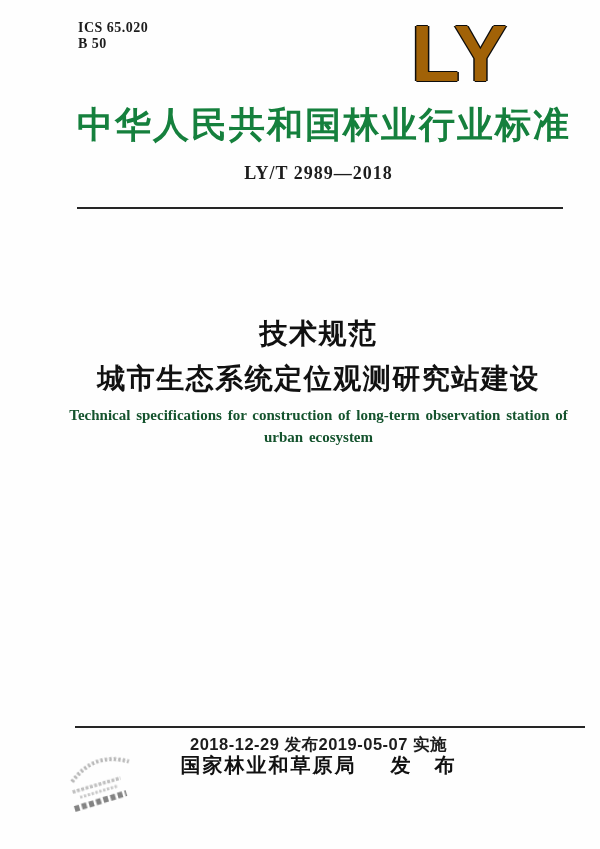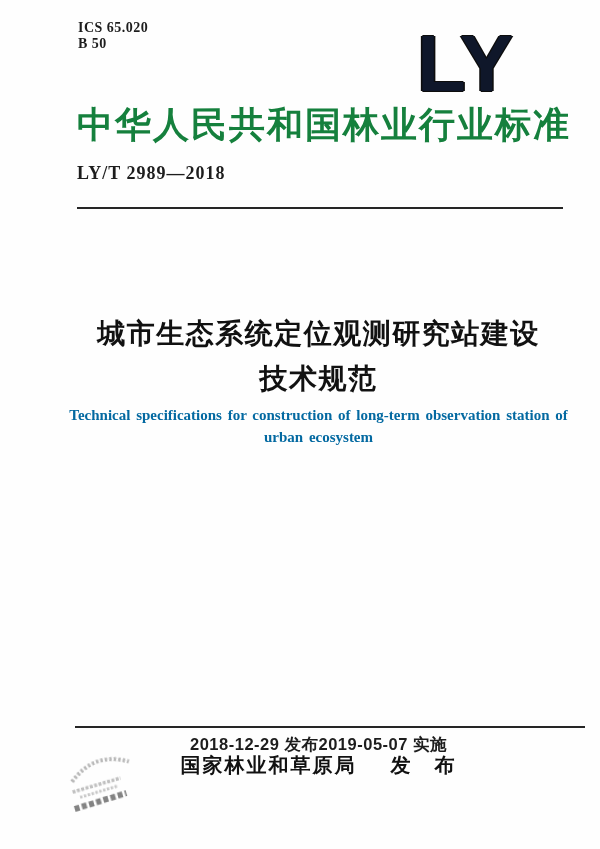--- a/index.html
+++ b/index.html
@@ -12,52 +12,51 @@
     font-family:"Liberation Sans","DejaVu Sans",sans-serif;
     overflow:hidden;
   }
   .ics{
     position:absolute;left:78px;top:20px;
     font-family:"Liberation Serif","DejaVu Serif",serif;
     font-weight:bold;font-size:14px;line-height:16px;
     letter-spacing:.5px;
   }
   .logo{
-    position:absolute;top:16px;right:86px;
+    position:absolute;top:16px;right:92px;
     font-size:80px;line-height:76px;font-weight:bold;
-    letter-spacing:1px;color:#0f172a;
+    letter-spacing:1px;color:#a16207;
     text-shadow:1.5px 0 0 #0d0d0d,-1.5px 0 0 #0d0d0d,0 1px 0 #0d0d0d,0 -1px 0 #0d0d0d;
-    margin-top:10px;
   }
   .std-type{
     position:absolute;top:101px;left:77px;width:483px;
     text-align:center;white-space:nowrap;
     font-size:36px;font-weight:bold;letter-spacing:2px;color:#15803d;
   }
   .std-number{
     position:absolute;top:163px;left:77px;width:483px;
-    text-align:left;
+    text-align:center;
     font-family:"Liberation Serif","DejaVu Serif",serif;
     font-size:18px;font-weight:bold;letter-spacing:1px;
   }
   .rule-top{
     position:absolute;top:207px;left:77px;width:486px;height:2px;
     background:var(--rule,#262626);
   }
   .title-cn{
     position:absolute;top:311px;left:77px;width:483px;
     text-align:center;font-size:28px;font-weight:bold;
     letter-spacing:1.5px;line-height:45px;color:#111;
   }
   .title-en{
     position:absolute;top:404px;left:67px;width:503px;
     text-align:center;
     font-family:"Liberation Serif","DejaVu Serif",serif;
     font-size:15px;font-weight:bold;line-height:22px;
-    word-spacing:2px;color:#0369a1;
+    word-spacing:2px;color:#14532d;
   }
   .dates-row{
     position:absolute;top:734px;left:77px;width:483px;
     display:flex;justify-content:center;
     font-size:16.5px;font-weight:bold;letter-spacing:.5px;
   }
   .rule-bottom{
     position:absolute;top:726px;left:75px;width:510px;height:2px;
     background:var(--rule,#262626);
   }
@@ -84,22 +83,22 @@
 
   <div class="logo">LY</div>
 
   <div class="std-type">中华人民共和国林业行业标准</div>
 
   <div class="std-number">LY/T 2989—2018</div>
 
   <div class="rule-top"></div>
 
   <div class="title-cn">
+    <div>技术规范</div>
     <div>城市生态系统定位观测研究站建设</div>
-    <div>技术规范</div>
   </div>
 
   <div class="title-en">
     <div>Technical specifications for construction of long-term observation station of</div>
     <div>urban ecosystem</div>
   </div>
 
   <div class="dates-row">
     <span>2018-12-29 发布</span>
     <span>2019-05-07 实施</span>

